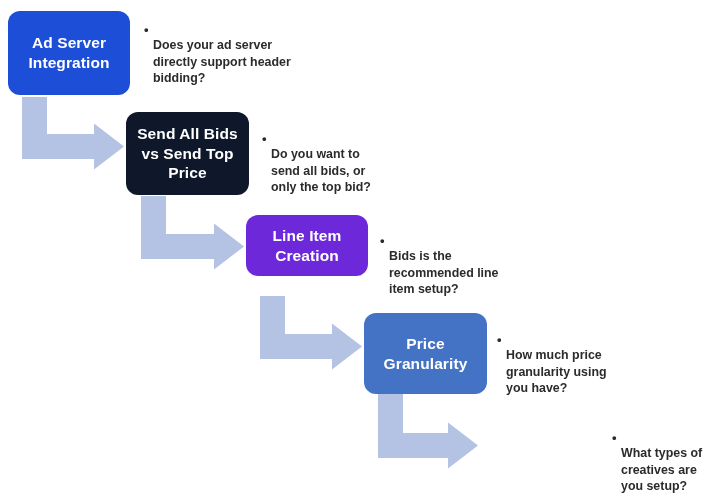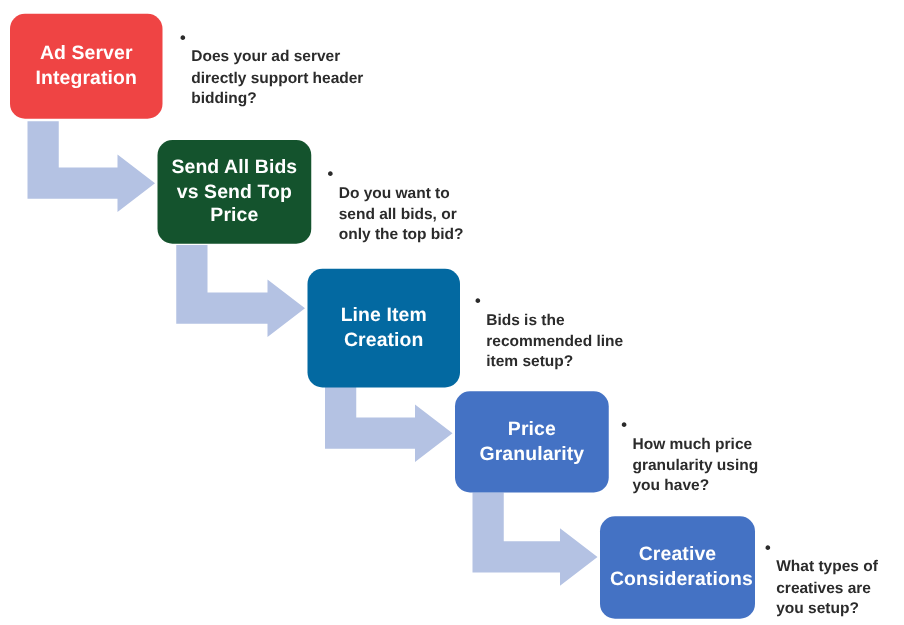--- a/index.html
+++ b/index.html
@@ -85,44 +85,44 @@
 
 <div id="canvas">
 
   <svg class="arrow-layer" id="arrow-layer" viewBox="0 0 723 500" aria-hidden="true">
       <polygon points="22,97 47,97 47,134 94,134 94,123.5 124,146.5 94,169.5 94,159 22,159" fill="#b4c2e3"></polygon>
       <polygon points="141,196 166,196 166,234 214,234 214,223.5 244,246.5 214,269.5 214,259 141,259" fill="#b4c2e3"></polygon>
       <polygon points="260,296 285,296 285,334 332,334 332,323.5 362,346.5 332,369.5 332,359 260,359" fill="#b4c2e3"></polygon>
       <polygon points="378,394 403,394 403,433 448,433 448,422.5 478,445.5 448,468.5 448,458 378,458" fill="#b4c2e3"></polygon>
     </svg>
 
-  <div class="node" id="node-0" style="left: 8px; top: 11px; width: 122px; height: 84px; background: #ef4444; color: rgb(255, 255, 255);">
+  <div class="node" id="node-0" style="left: 8px; top: 11px; width: 122px; height: 84px; background: #1d4ed8; color: rgb(255, 255, 255);">
     <span class="node-label">Ad Server
 Integration</span>
   </div>
   <div class="callout" id="callout-0" style="left: 144px; top: 21px; width: 150px; color: rgb(43, 43, 43);">
     <div class="callout-row">
       <span class="bullet-dot">•</span>
       <span class="callout-text">Does your ad server directly support header bidding?</span>
     </div>
   </div>
 
-  <div class="node" id="node-1" style="left: 126px; top: 112px; width: 123px; height: 83px; background: #14532d; color: rgb(255, 255, 255);">
+  <div class="node" id="node-1" style="left: 126px; top: 112px; width: 123px; height: 83px; background: #0f172a; color: rgb(255, 255, 255);">
     <span class="node-label">Send All Bids
 vs Send Top
 Price</span>
   </div>
   <div class="callout" id="callout-1" style="left: 262px; top: 130px; width: 125px; color: rgb(43, 43, 43);">
     <div class="callout-row">
       <span class="bullet-dot">•</span>
       <span class="callout-text">Do you want to send all bids, or only the top bid?</span>
     </div>
   </div>
 
-  <div class="node" id="node-2" style="left: 246px; top: 215px; width: 122px; height: 95px; background: #0369a1; color: rgb(255, 255, 255);">
+  <div class="node" id="node-2" style="left: 246px; top: 215px; width: 122px; height: 61px; background: #6d28d9; color: rgb(255, 255, 255);">
     <span class="node-label">Line Item
 Creation</span>
   </div>
   <div class="callout" id="callout-2" style="left: 380px; top: 232px; width: 125px; color: rgb(43, 43, 43);">
     <div class="callout-row">
       <span class="bullet-dot">•</span>
       <span class="callout-text">Bids is the recommended line item setup?</span>
     </div>
   </div>
 
@@ -130,24 +130,20 @@
     <span class="node-label">Price
 Granularity</span>
   </div>
   <div class="callout" id="callout-3" style="left: 497px; top: 331px; width: 125px; color: rgb(43, 43, 43);">
     <div class="callout-row">
       <span class="bullet-dot">•</span>
       <span class="callout-text">How much price granularity using you have?</span>
     </div>
   </div>
 
-  <div class="node" id="node-4" style="left: 480px; top: 413px; width: 124px; height: 82px; background: rgb(68, 114, 196); color: rgb(255, 255, 255);">
-    <span class="node-label">Creative
-Considerations</span>
-  </div>
   <div class="callout" id="callout-4" style="left: 612px; top: 429px; width: 110px; color: rgb(43, 43, 43);">
     <div class="callout-row">
       <span class="bullet-dot">•</span>
       <span class="callout-text">What types of creatives are you setup?</span>
     </div>
   </div>
 
 </div>
 
 </body></html>

